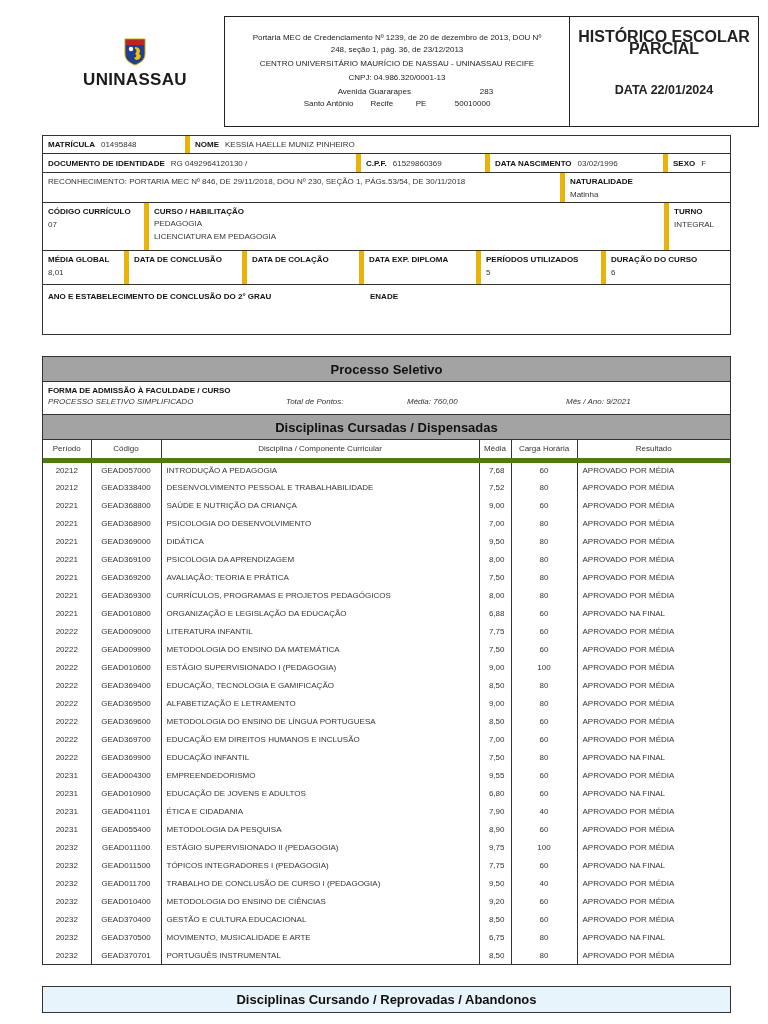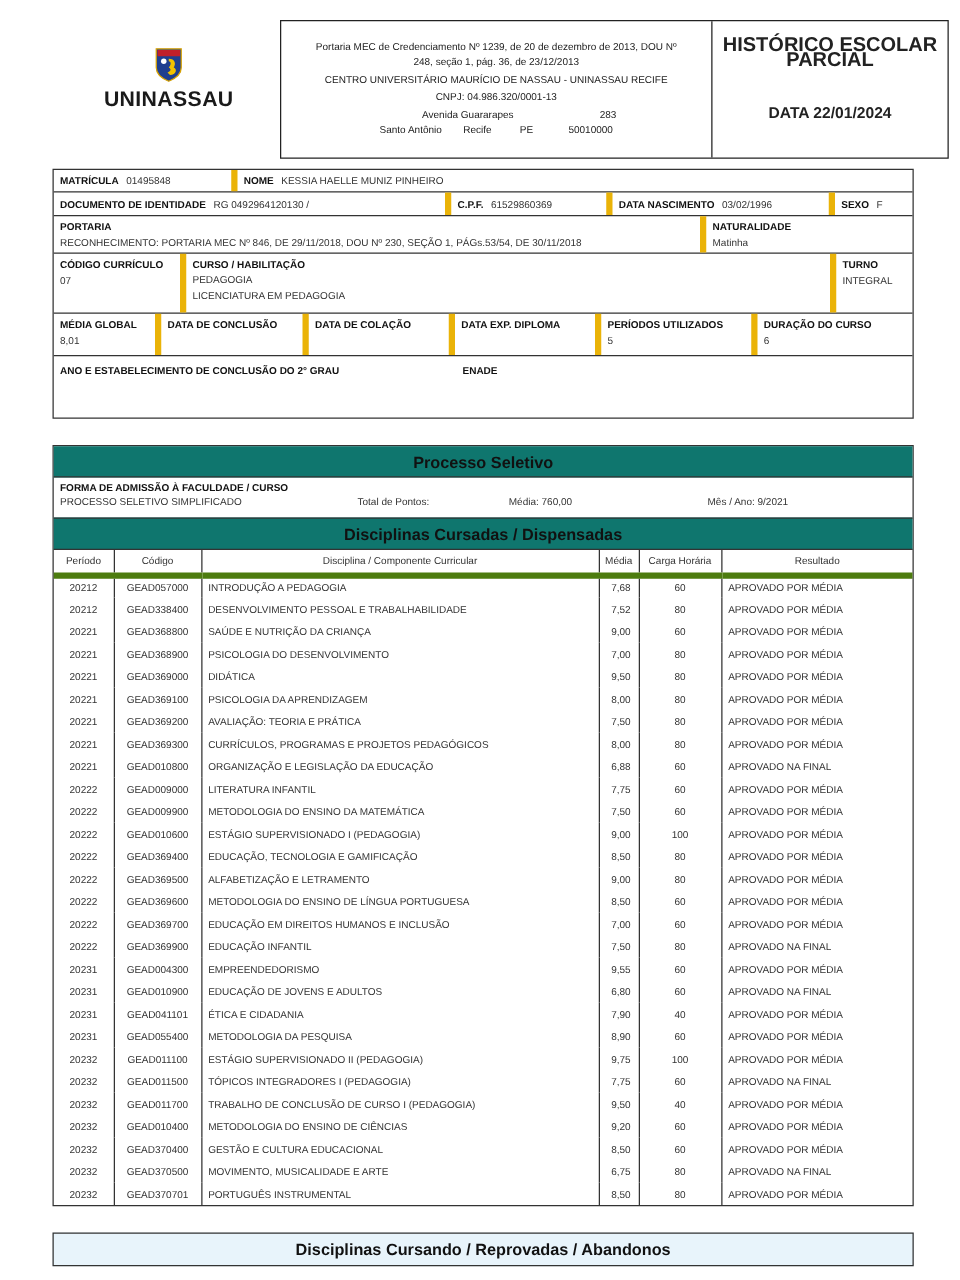--- a/index.html
+++ b/index.html
@@ -27,26 +27,26 @@
   .cell { border-right: 5px solid #eab308; padding: 2px 5px; font-size: 8px; }
   .cell:last-child { border-right: none; }
   .lbl { font-weight: bold; font-size: 8px; color: #111; }
   .val { font-size: 8px; color: #333; }
   .inline .lbl { margin-right: 6px; }
   .stack .val { display: block; line-height: 13px; }
   .stack .lbl { display: block; line-height: 12px; margin-top: 1px; }
 
   
   .ps { position: absolute; left: 42px; top: 356px; width: 689px; border: 1.5px solid #333; }
-  .band { background: #0f766e; text-align: center; font-weight: bold; font-size: 13px; color: #111; border-bottom: 1.5px solid #333; }
+  .band { background: #a3a3a3; text-align: center; font-weight: bold; font-size: 13px; color: #111; border-bottom: 1.5px solid #333; }
   .band.b1 { height: 25px; line-height: 25px; }
   .band.b2 { height: 26px; line-height: 26px; border-top: 1.5px solid #333; }
   .adm { padding: 3px 5px 3px 5px; height: 32px; position: relative; }
   .adm .lbl { display: block; line-height: 12px; }
-  .adm .vals { font-size: 8px; color: #333; position: relative; height: 12px; }
+  .adm .vals { font-size: 8px; color: #333; position: relative; height: 12px; font-style: italic; }
   .adm .vals span { position: absolute; top: 0; white-space: nowrap; }
 
   table { width: 100%; border-collapse: collapse; font-size: 8px; color: #333; }
   th { font-weight: normal; height: 20px; border-right: 1px solid #333; border-bottom: 5px solid #4d7c0f; text-align: center; color: #333; }
   th:last-child { border-right: none; }
   td { height: 18px; border-right: 1px solid #333; text-align: center; white-space: nowrap; }
   td:last-child { border-right: none; }
   td.l { text-align: left; padding-left: 5px; }
   td.r { text-align: right; padding-right: 6px; }
 
@@ -109,21 +109,20 @@
     </div>
     <div class="cell inline" style="width:178px;line-height:15px">
       <span class="lbl">DATA NASCIMENTO</span><span class="val">03/02/1996</span>
     </div>
     <div class="cell inline" style="flex:1;line-height:15px">
       <span class="lbl">SEXO</span><span class="val">F</span>
     </div>
   </div>
   <div class="irow" style="height:30px">
     <div class="cell stack" style="width:522px">
-      <span class="lbl">PORTARIA</span>
       <span class="val">RECONHECIMENTO: PORTARIA MEC Nº 846, DE 29/11/2018, DOU Nº 230, SEÇÃO 1, PÁGs.53/54, DE 30/11/2018</span>
     </div>
     <div class="cell stack" style="flex:1">
       <span class="lbl">NATURALIDADE</span>
       <span class="val">Matinha</span>
     </div>
   </div>
   <div class="irow" style="height:48px">
     <div class="cell stack" style="width:106px">
       <span class="lbl">CÓDIGO CURRÍCULO</span>

